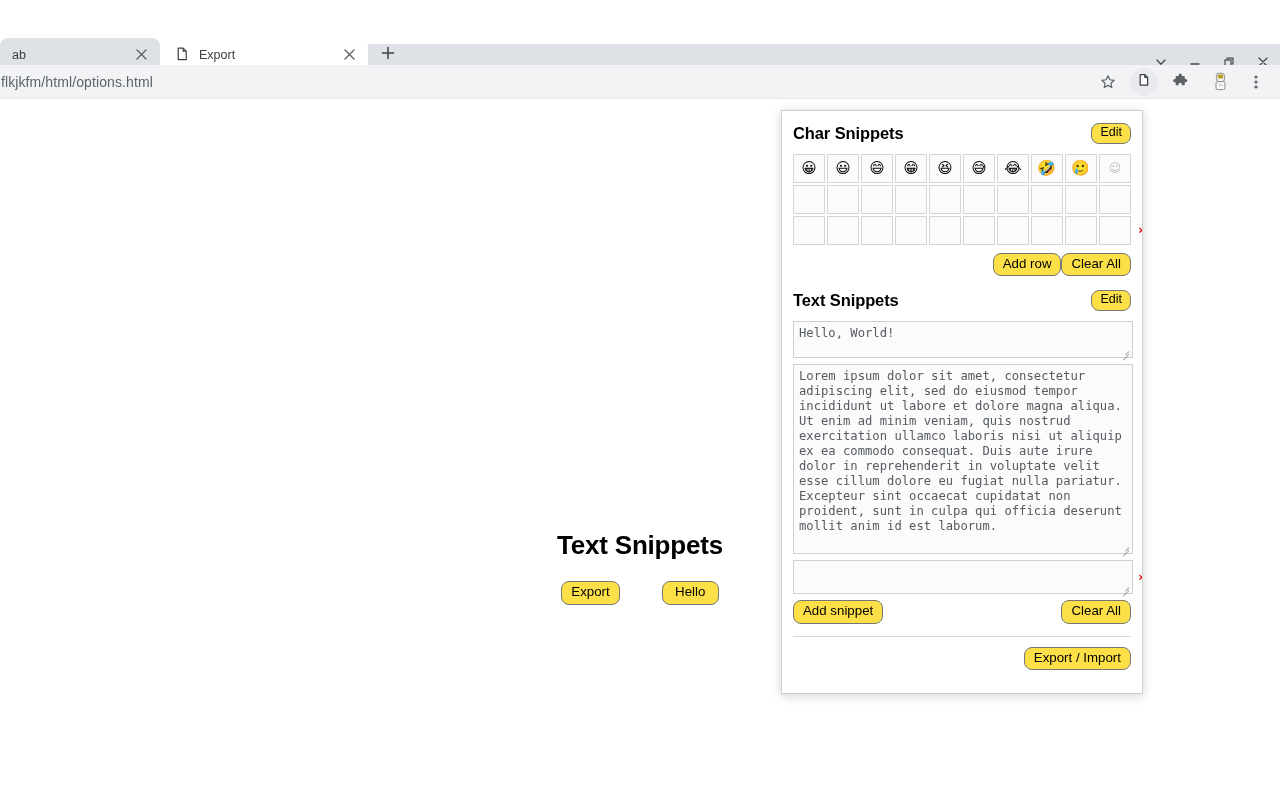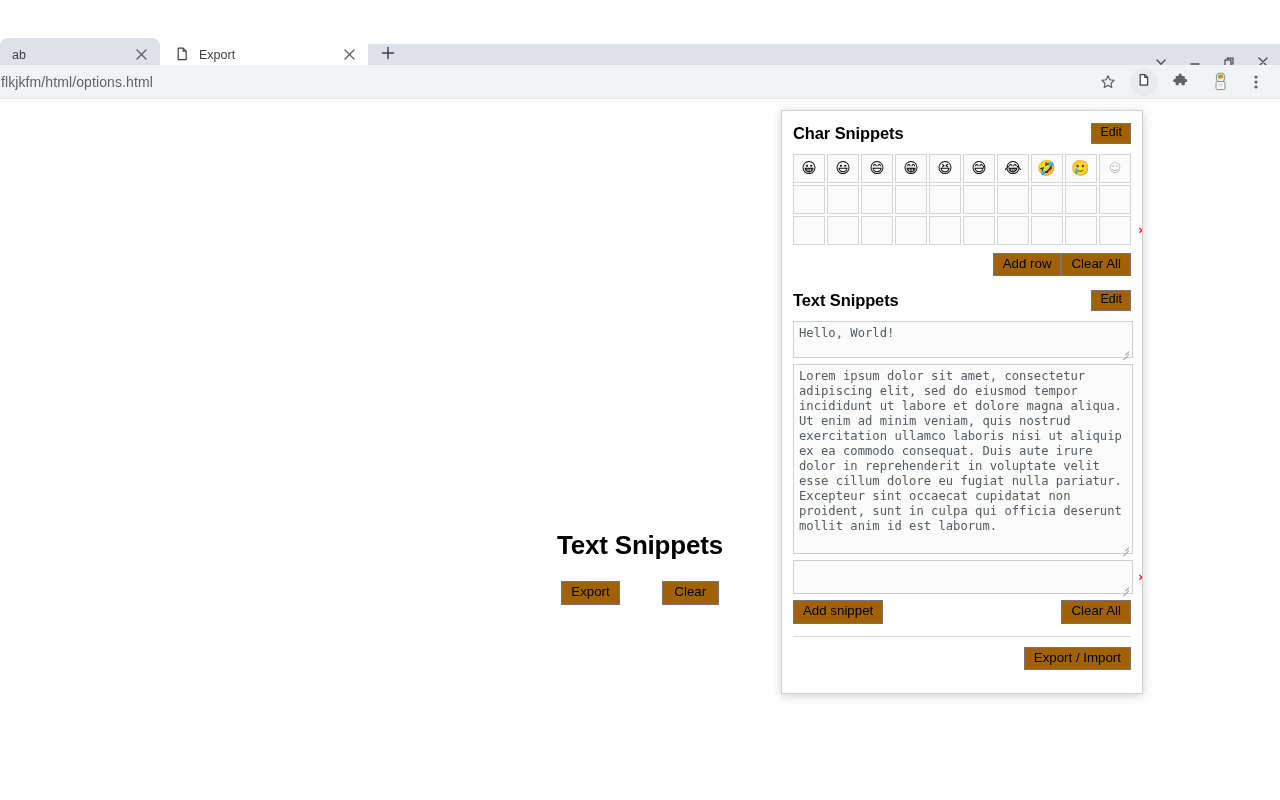--- a/index.html
+++ b/index.html
@@ -139,23 +139,23 @@
     letter-spacing: -0.2px;
   }
   .page-buttons { display: flex; justify-content: center; gap: 42px; }
   .page-buttons .btn { min-width: 57px; }
 
   
   .btn {
     font-family: "Liberation Sans", sans-serif;
     font-size: 13.3px;
     color: #000000;
-    background: #a16207;
+    background: #fde047;
     border: 1px solid #767676;
-    border-radius: 0;
+    border-radius: 8px;
     padding: 3px 9px 4px 9px;
     line-height: 1.1;
     text-align: center;
     white-space: nowrap;
   }
   .btn.small { font-size: 12.5px; padding: 2px 8px 3px 8px; }
 
   
   .popup {
     position: absolute;
@@ -371,21 +371,21 @@
         </svg>
       </div>
     </div>
   </div>
 
   <div class="page">
     <div class="page-inner">
       <h1 class="page-title">Text Snippets</h1>
       <div class="page-buttons">
         <button class="btn">Export</button>
-        <button class="btn">Clear</button>
+        <button class="btn">Hello</button>
       </div>
     </div>
   </div>
 
   <div class="popup">
 
     <div class="sec-head">
       <span class="sec-title">Char Snippets</span>
       <button class="btn small">Edit</button>
     </div>

